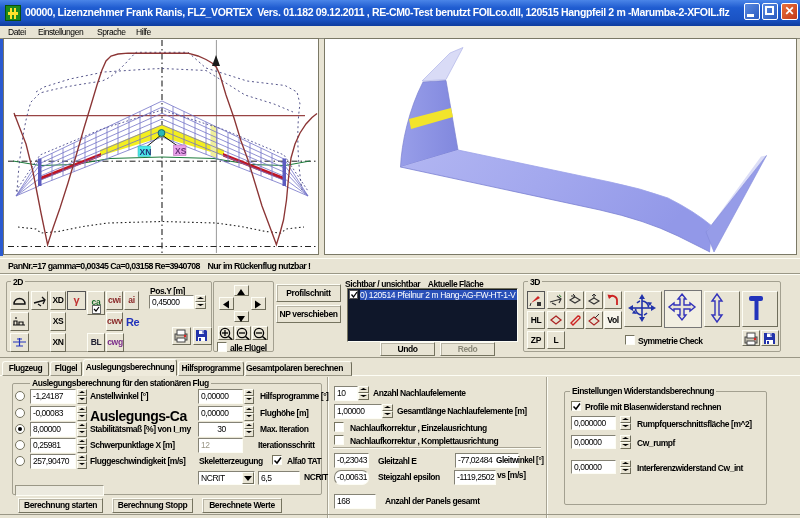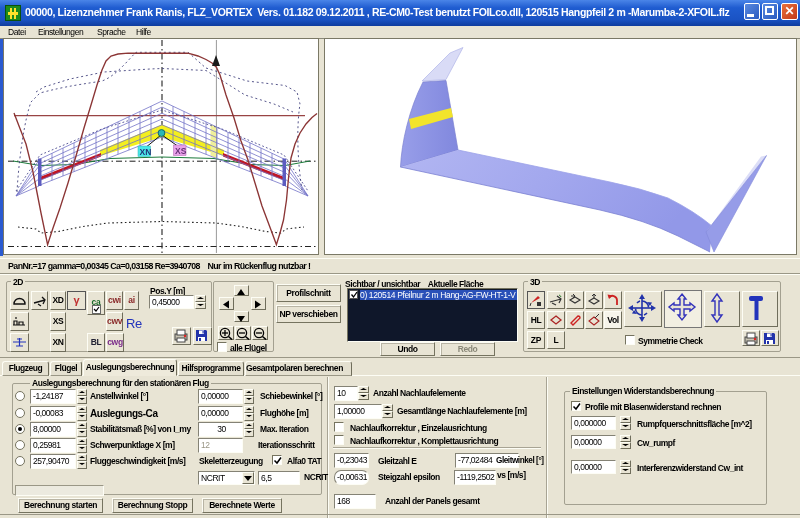--- a/index.html
+++ b/index.html
@@ -163,21 +163,21 @@
   </div>
 <div class="tbtn" style="left:106px;top:291px;width:17px;height:19px;"><span style="line-height:17px;color:#8a2a2a">cwi</span></div>
 <div class="tbtn" style="left:124px;top:291px;width:15px;height:19px;"><span style="line-height:17px;color:#8a2a2a">ai</span></div>
 <div class="tbtn" style="left:10px;top:312px;width:19px;height:19px;">
     <svg width="17" height="17">
       <path d="M2,12 h12 M3,12 v-4 h3 v4 M8,12 v-3 h4 v3 M5,6 v-2" fill="none" stroke="#111" stroke-width="1.2"></path>
     </svg>
   </div>
 <div class="tbtn" style="left:50px;top:312px;width:16px;height:19px;"><span style="line-height:17px">XS</span></div>
 <div class="tbtn" style="left:106px;top:312px;width:17px;height:19px;"><span style="line-height:17px;color:#8a2a2a">cwv</span></div>
-<div class="lab" style="left:126px;top:316px;color:#2233bb;font-weight:normal;font-size:13px">Re</div>
+<div class="lab" style="left:126px;top:316px;color:#2233bb;font-weight:bold;font-size:11px">Re</div>
 <div class="tbtn" style="left:10px;top:333px;width:19px;height:19px;">
     <svg width="17" height="17">
       <path d="M2,8 h13 M8.5,4 v8 M5,12 h7 M6,5 h5" fill="none" stroke="#2233bb" stroke-width="1.2"></path>
     </svg>
   </div>
 <div class="tbtn" style="left:50px;top:333px;width:16px;height:19px;"><span style="line-height:17px">XN</span></div>
 <div class="tbtn" style="left:87px;top:333px;width:18px;height:19px;"><span style="line-height:17px;color:#223">BL</span></div>
 <div class="tbtn" style="left:106px;top:333px;width:18px;height:19px;"><span style="line-height:17px;color:#7a2a8a">cwg</span></div>
 <div class="lab" style="left:150px;top:286px">Pos.Y [m]</div>
 <div class="val" style="left:149px;top:295px;width:45px;height:14px;line-height:12px">0,45000</div>
@@ -410,21 +410,21 @@
 <div class="tbtn" style="left:77px;top:405.5px;width:10px;height:7px">
     <svg width="8" height="5">
       <polygon points="4.0,1 1,3 7,3" fill="#000"></polygon>
     </svg>
   </div>
 <div class="tbtn" style="left:77px;top:412.5px;width:10px;height:8px">
     <svg width="8" height="5">
       <polygon points="1,1 7,1 4.0,3" fill="#000"></polygon>
     </svg>
   </div>
-<div class="lab" style="left:90px;top:407.5px;font-size:10px">Auslegungs-Ca</div>
+<div class="lab" style="left:90px;top:407.5px;font-size:14px">Auslegungs-Ca</div>
 <div class="rad" style="left:15px;top:423.7px">
     <div style="position:absolute;left:2px;top:2px;width:4px;height:4px;border-radius:50%;background:#000"></div>
   </div>
 <div class="val" style="left:30px;top:421.7px;width:46px;height:15px;line-height:13px;">8,00000</div>
 <div class="tbtn" style="left:77px;top:421.7px;width:10px;height:7px">
     <svg width="8" height="5">
       <polygon points="4.0,1 1,3 7,3" fill="#000"></polygon>
     </svg>
   </div>
 <div class="tbtn" style="left:77px;top:428.7px;width:10px;height:8px">
@@ -463,21 +463,21 @@
 <div class="tbtn" style="left:244px;top:389.3px;width:10px;height:7px">
     <svg width="8" height="5">
       <polygon points="4.0,1 1,3 7,3" fill="#000"></polygon>
     </svg>
   </div>
 <div class="tbtn" style="left:244px;top:396.3px;width:10px;height:8px">
     <svg width="8" height="5">
       <polygon points="1,1 7,1 4.0,3" fill="#000"></polygon>
     </svg>
   </div>
-<div class="lab" style="left:260px;top:391.3px;font-size:8.5px">Schiebewinkel [°]</div>
+<div class="lab" style="left:260px;top:391.3px;font-size:8.5px">Hilfsprogramme [°]</div>
 <div class="val" style="left:198px;top:405.5px;width:45px;height:15px;line-height:13px;">0,00000</div>
 <div class="tbtn" style="left:244px;top:405.5px;width:10px;height:7px">
     <svg width="8" height="5">
       <polygon points="4.0,1 1,3 7,3" fill="#000"></polygon>
     </svg>
   </div>
 <div class="tbtn" style="left:244px;top:412.5px;width:10px;height:8px">
     <svg width="8" height="5">
       <polygon points="1,1 7,1 4.0,3" fill="#000"></polygon>
     </svg>

